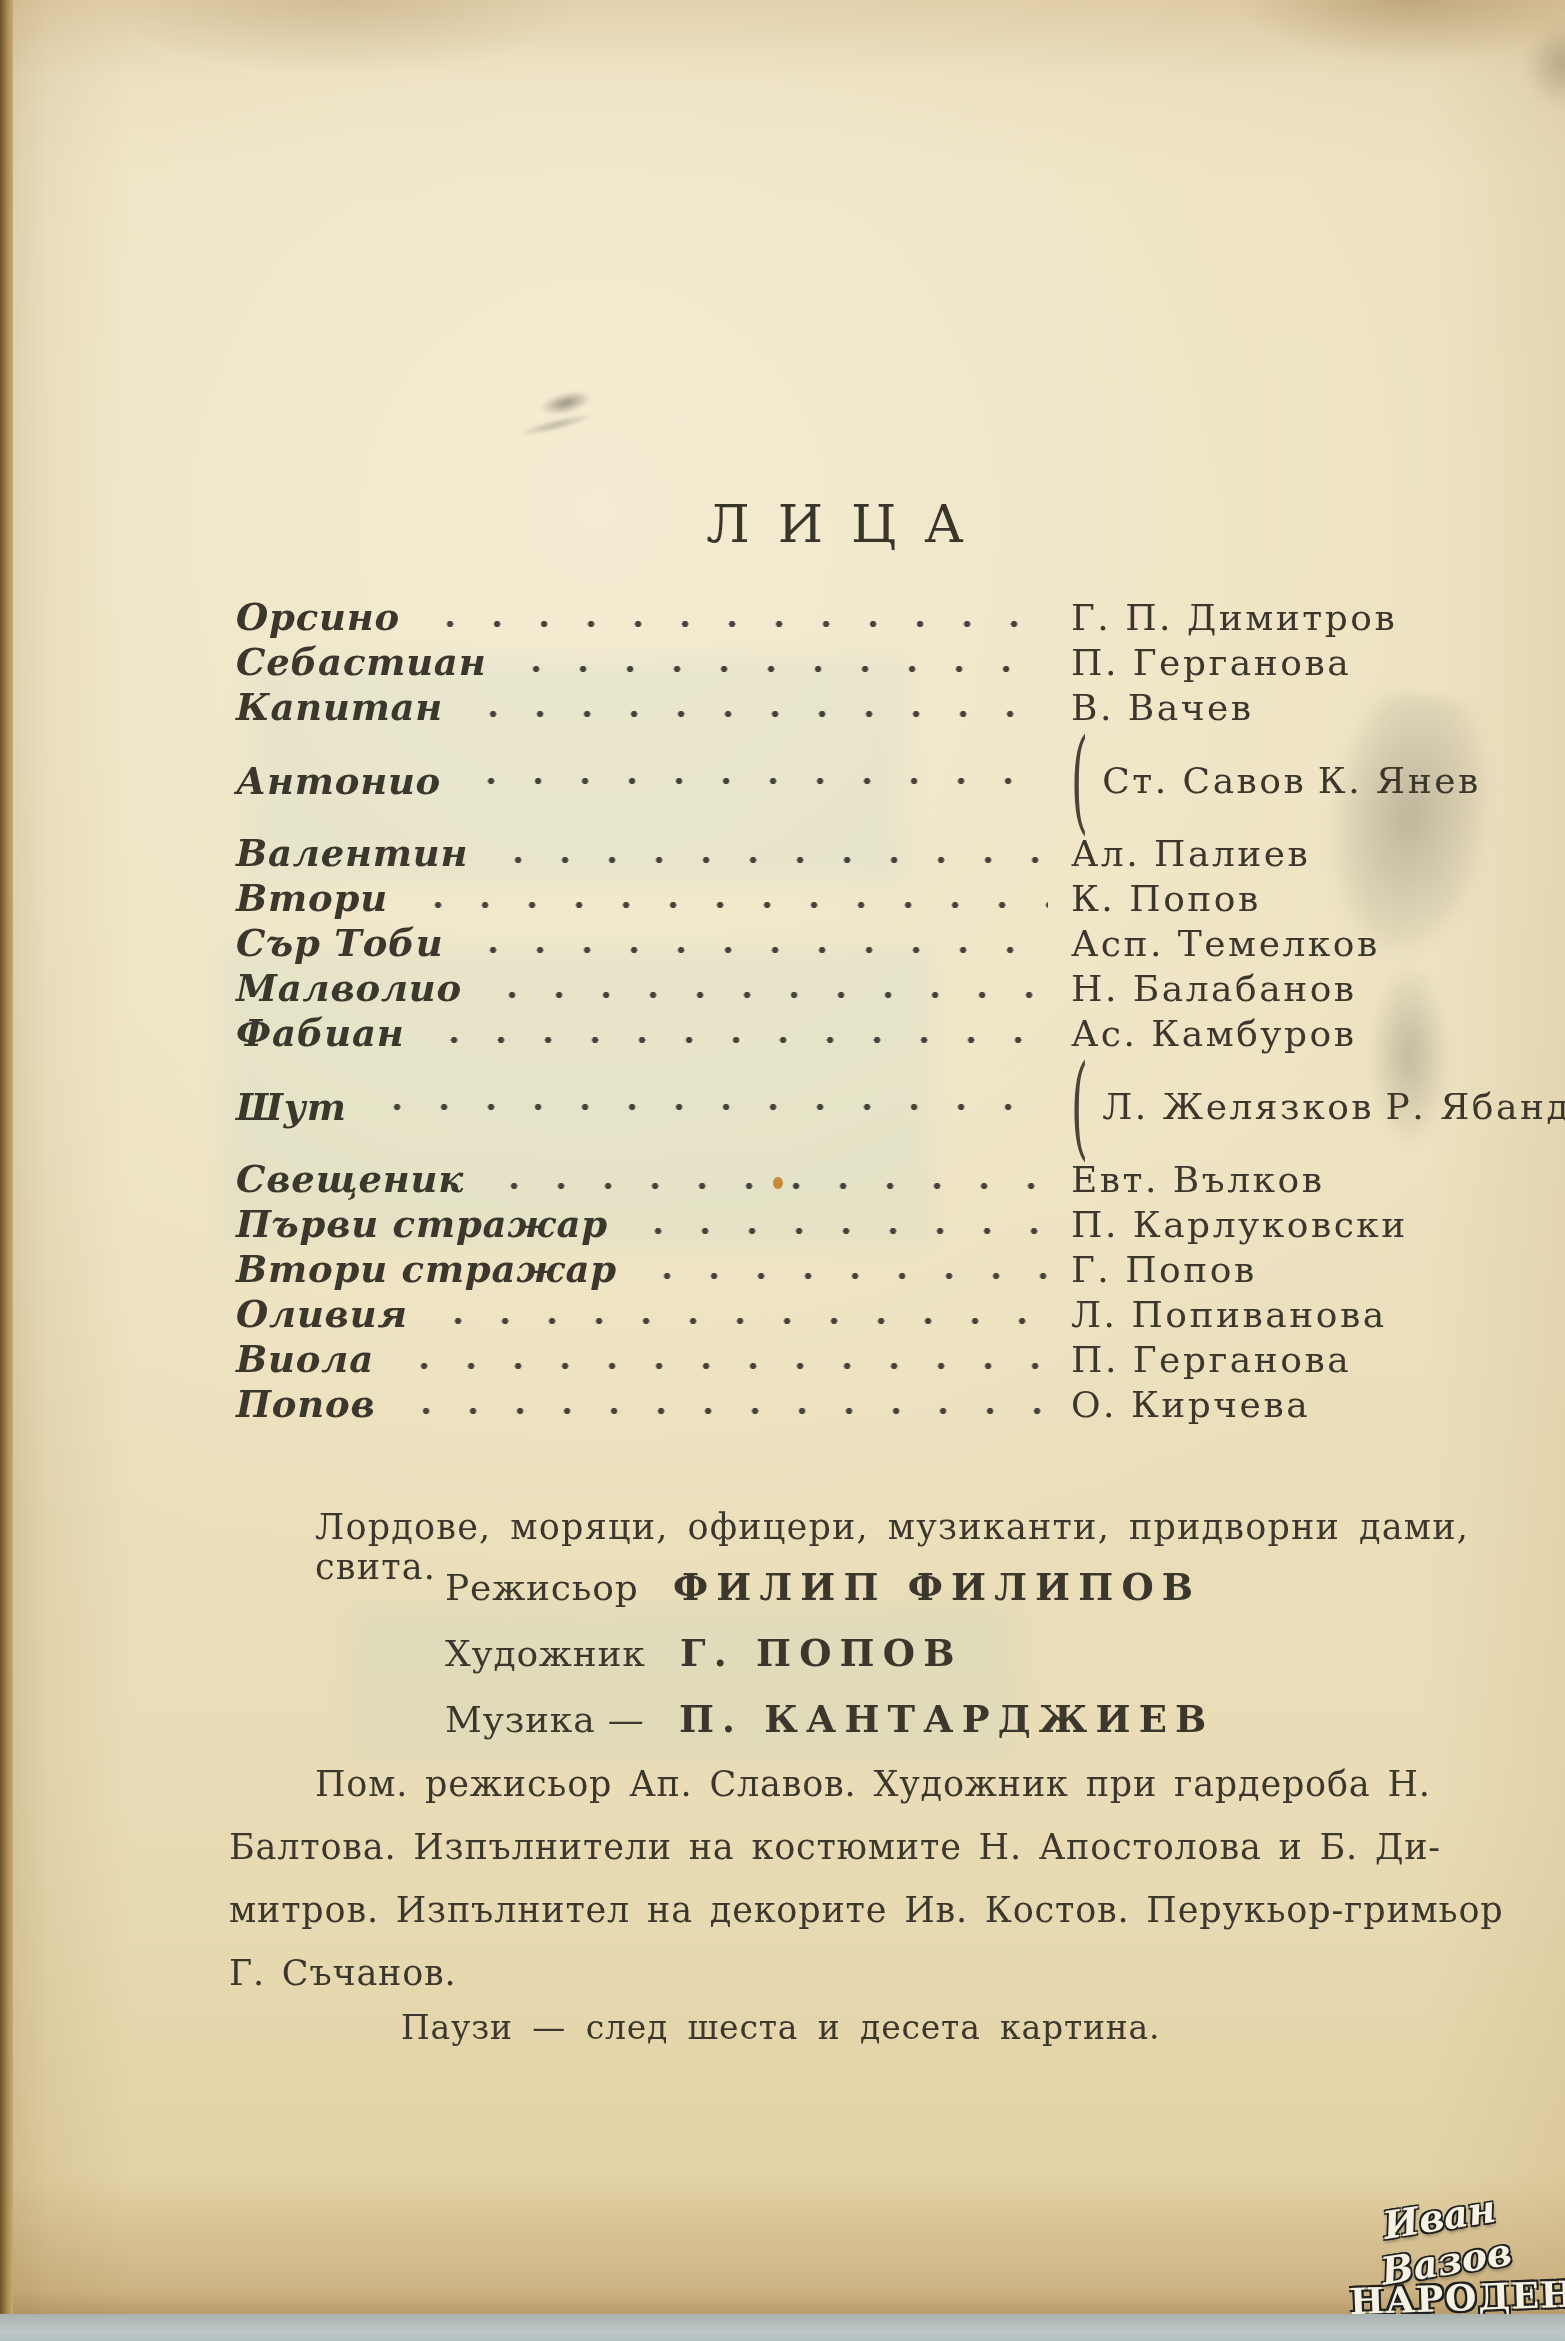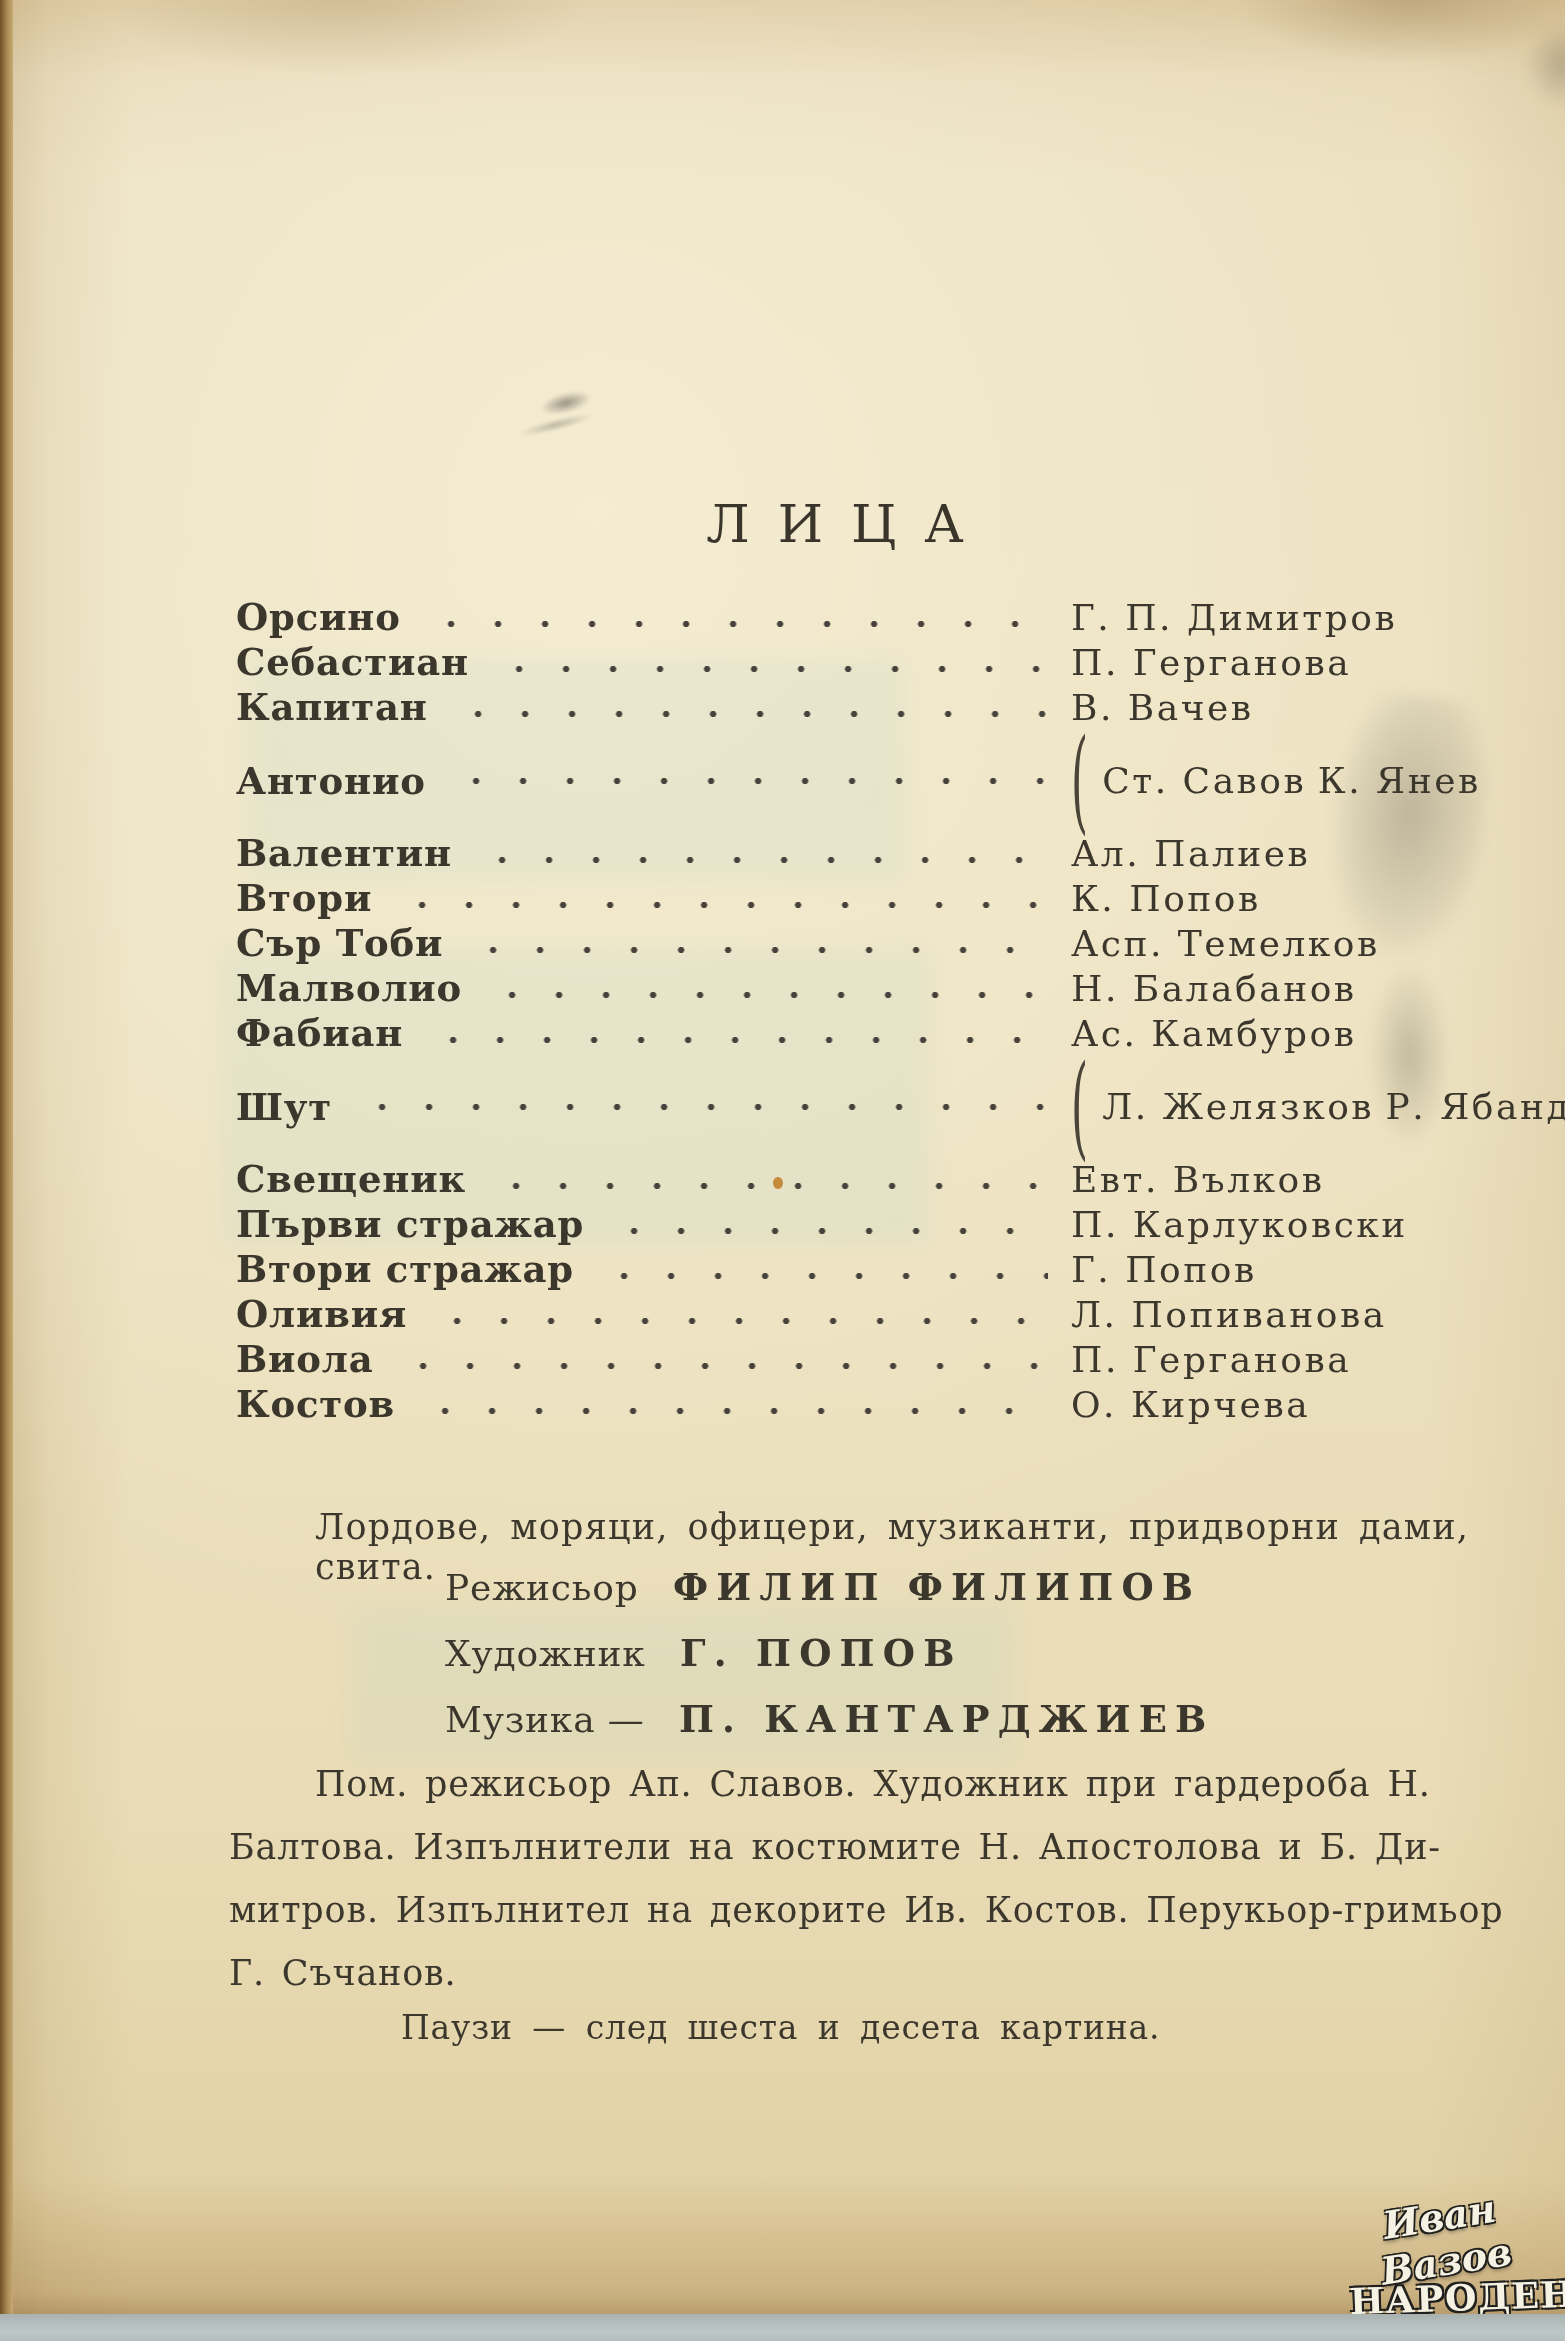--- a/index.html
+++ b/index.html
@@ -39,21 +39,21 @@
   .fleck{position:absolute;left:773px;top:1177px;width:10px;height:12.4px;border-radius:50%;
     background:#c07b22;opacity:.85;}
   
   .ink{color:#403b31;}
   
   .title{position:absolute;left:231px;top:490px;width:1080px;padding-left:74px;margin:4px;
     text-align:center;font-size:52px;font-weight:400;letter-spacing:28px;color:#3a352b;}
   
   .cast{position:absolute;left:236px;top:595px;width:1302px;}
   .row{display:flex;align-items:baseline;height:45px;font-size:37px;color:#3c372d;}
-  .row .role{font-weight:700;letter-spacing:0.8px;white-space:nowrap;}
+  .row .role{font-weight:700;letter-spacing:0.8px;white-space:nowrap;font-style:italic;}
   .row .leader{flex:1 1 auto;align-self:flex-end;height:10px;margin:0 23px 11.5px 25px;
     background-image:radial-gradient(circle, #46413a 2.8px, rgba(70,65,58,0) 3.5px);
     background-size:47px 10px;background-position:1.6px 50%;background-repeat:repeat-x;}
   .row .actor{width:467px;font-weight:400;letter-spacing:2.5px;font-size:36px;white-space:nowrap;}
   .row.double{height:101px;align-items:center;}
   .row.double .leader{align-self:center;margin-bottom:0;}
   .actor-wrap{width:467px;display:flex;align-items:center;}
   .brace{font-size:97px;font-weight:400;color:#4a4439;line-height:1;
     transform:scaleX(.45) scaleY(1.15);transform-origin:left center;margin-right:-6.6px;}
   .names{display:flex;flex-direction:row;gap:11.5px;}
@@ -201,21 +201,21 @@
     <span class="actor">Л. Попиванова</span>
   </div>
 
   <div class="row">
     <span class="role">Виола</span>
     <span class="leader"></span>
     <span class="actor">П. Герганова</span>
   </div>
 
   <div class="row">
-    <span class="role">Костов</span>
+    <span class="role">Попов</span>
     <span class="leader"></span>
     <span class="actor">О. Кирчева</span>
   </div>
 </div>
 
     <p class="ensemble">Лордове, моряци, офицери, музиканти, придворни дами, свита.</p>
 
     <div class="credits" id="credits">
   <div class="credit-line">
     <span class="credit-label">Режисьор</span>

